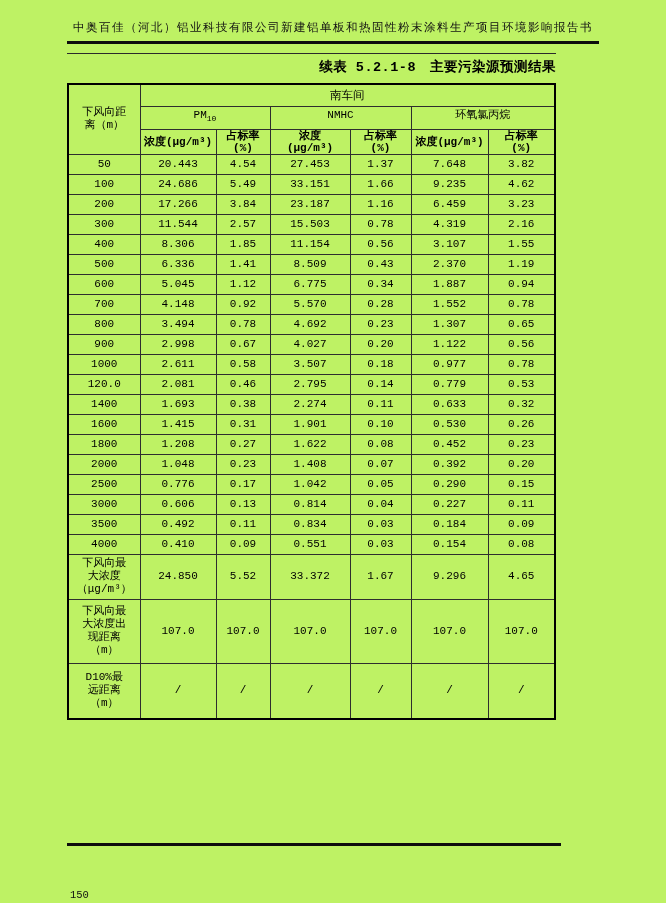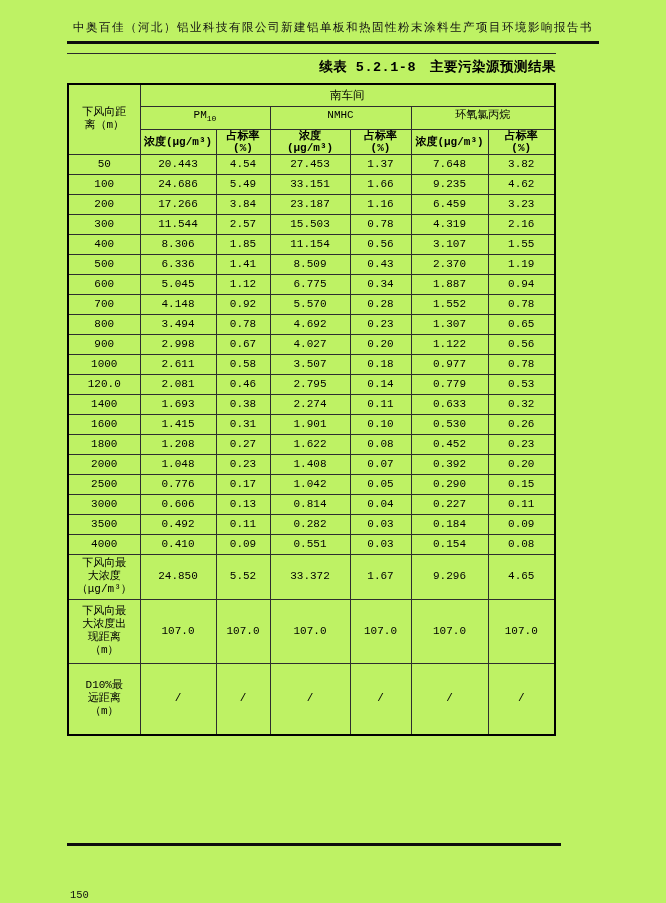--- a/index.html
+++ b/index.html
@@ -74,21 +74,21 @@
   tr.hrow1 { height: 22px; }
   tr.hrow2 { height: 23px; }
   tr.hrow3 { height: 24px; }
   tr.hrow3 th { font-weight: bold; line-height: 12px; margin-left: 15px; }
   th.group-head { font-size: 11.5px; margin-left: 47px; }
   th.distance-head { font-weight: normal; font-size: 11.5px; line-height: 16px; }
   tr.data-row { height: 20px; }
   tr.data-row td { font-size: 11px; }
   tr.sum-row-1 { height: 45px; }
   tr.sum-row-2 { height: 64px; }
-  tr.sum-row-3 { height: 72px; }
+  tr.sum-row-3 { height: 56px; }
   td.sum-label { font-size: 11px; line-height: 15px; margin-top: 21px; }
   sub { font-size: 8px; }
   .footer-rule {
     position: absolute;
     top: 843px;
     left: 67px;
     width: 494px;
     height: 3px;
     background: #0d0d0d;
   }
@@ -322,21 +322,21 @@
           <td>0.13</td>
           <td>0.814</td>
           <td>0.04</td>
           <td>0.227</td>
           <td>0.11</td>
         </tr>
         <tr class="data-row">
           <td>3500</td>
           <td>0.492</td>
           <td>0.11</td>
-          <td>0.282</td>
+          <td>0.834</td>
           <td>0.03</td>
           <td>0.184</td>
           <td>0.09</td>
         </tr>
         <tr class="data-row">
           <td>4000</td>
           <td>0.410</td>
           <td>0.09</td>
           <td>0.551</td>
           <td>0.03</td>

